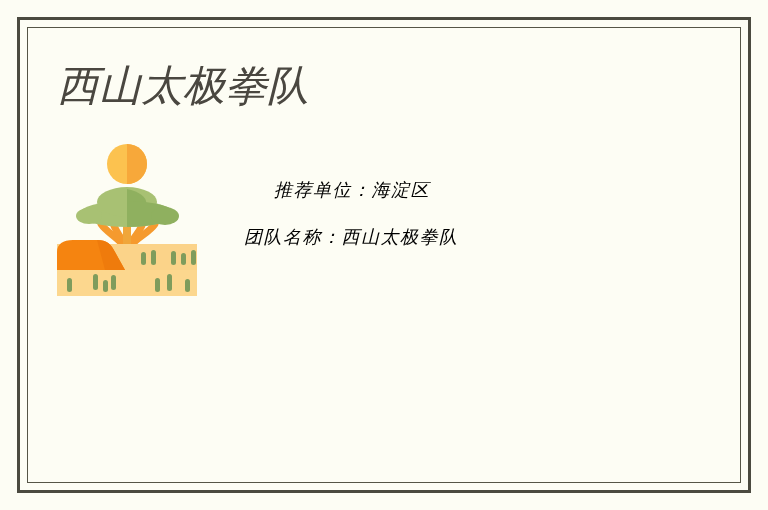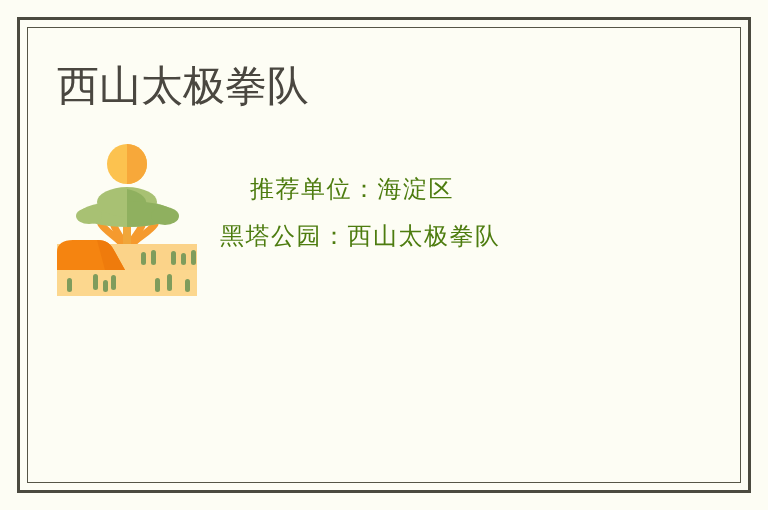--- a/index.html
+++ b/index.html
@@ -13,20 +13,21 @@
     font-family: "Liberation Sans", sans-serif;
     overflow: hidden;
   }
 
   .page {
     position: relative;
     width: 768px;
     height: 486px;
     background: #fdfdf4;
     box-sizing: border-box;
+    font-style: italic;
   }
 
   
   .frame-outer {
     position: absolute;
     left: 17px;
     top: 17px;
     width: 734px;
     height: 476px;
     border: 3px solid #4b4a3f;
@@ -68,27 +69,27 @@
   }
   .illustration svg {
     display: block;
     width: 140px;
     height: 156px;
   }
 
   
   .info-block {
     position: absolute;
-    left: 220px;
+    left: 244px;
     top: 166px;
     width: 352px;
     font-family: "DejaVu Sans", "Liberation Sans", sans-serif;
-    font-size: 24px;
+    font-size: 18px;
     line-height: 47px;
-    color: #4d7c0f;
+    color: #000000;
     letter-spacing: 1.5px;
   }
   .info-line {
     white-space: nowrap;
   }
   .info-line.indented {
     padding-left: 30px;
   }
   .info-line.wrap {
     white-space: normal;
@@ -150,16 +151,16 @@
         <rect x="54" y="135" width="5" height="15" rx="2.5"></rect>
         <rect x="98" y="138" width="5" height="14" rx="2.5"></rect>
         <rect x="110" y="134" width="5" height="17" rx="2.5"></rect>
         <rect x="128" y="139" width="5" height="13" rx="2.5"></rect>
       </g>
     </svg>
   </div>
 
   <div class="info-block">
     <div class="info-line indented">推荐单位：海淀区</div>
-    <div class="info-line">黑塔公园：西山太极拳队</div>
+    <div class="info-line">团队名称：西山太极拳队</div>
   </div>
 
 </div>
 
 </body></html>

